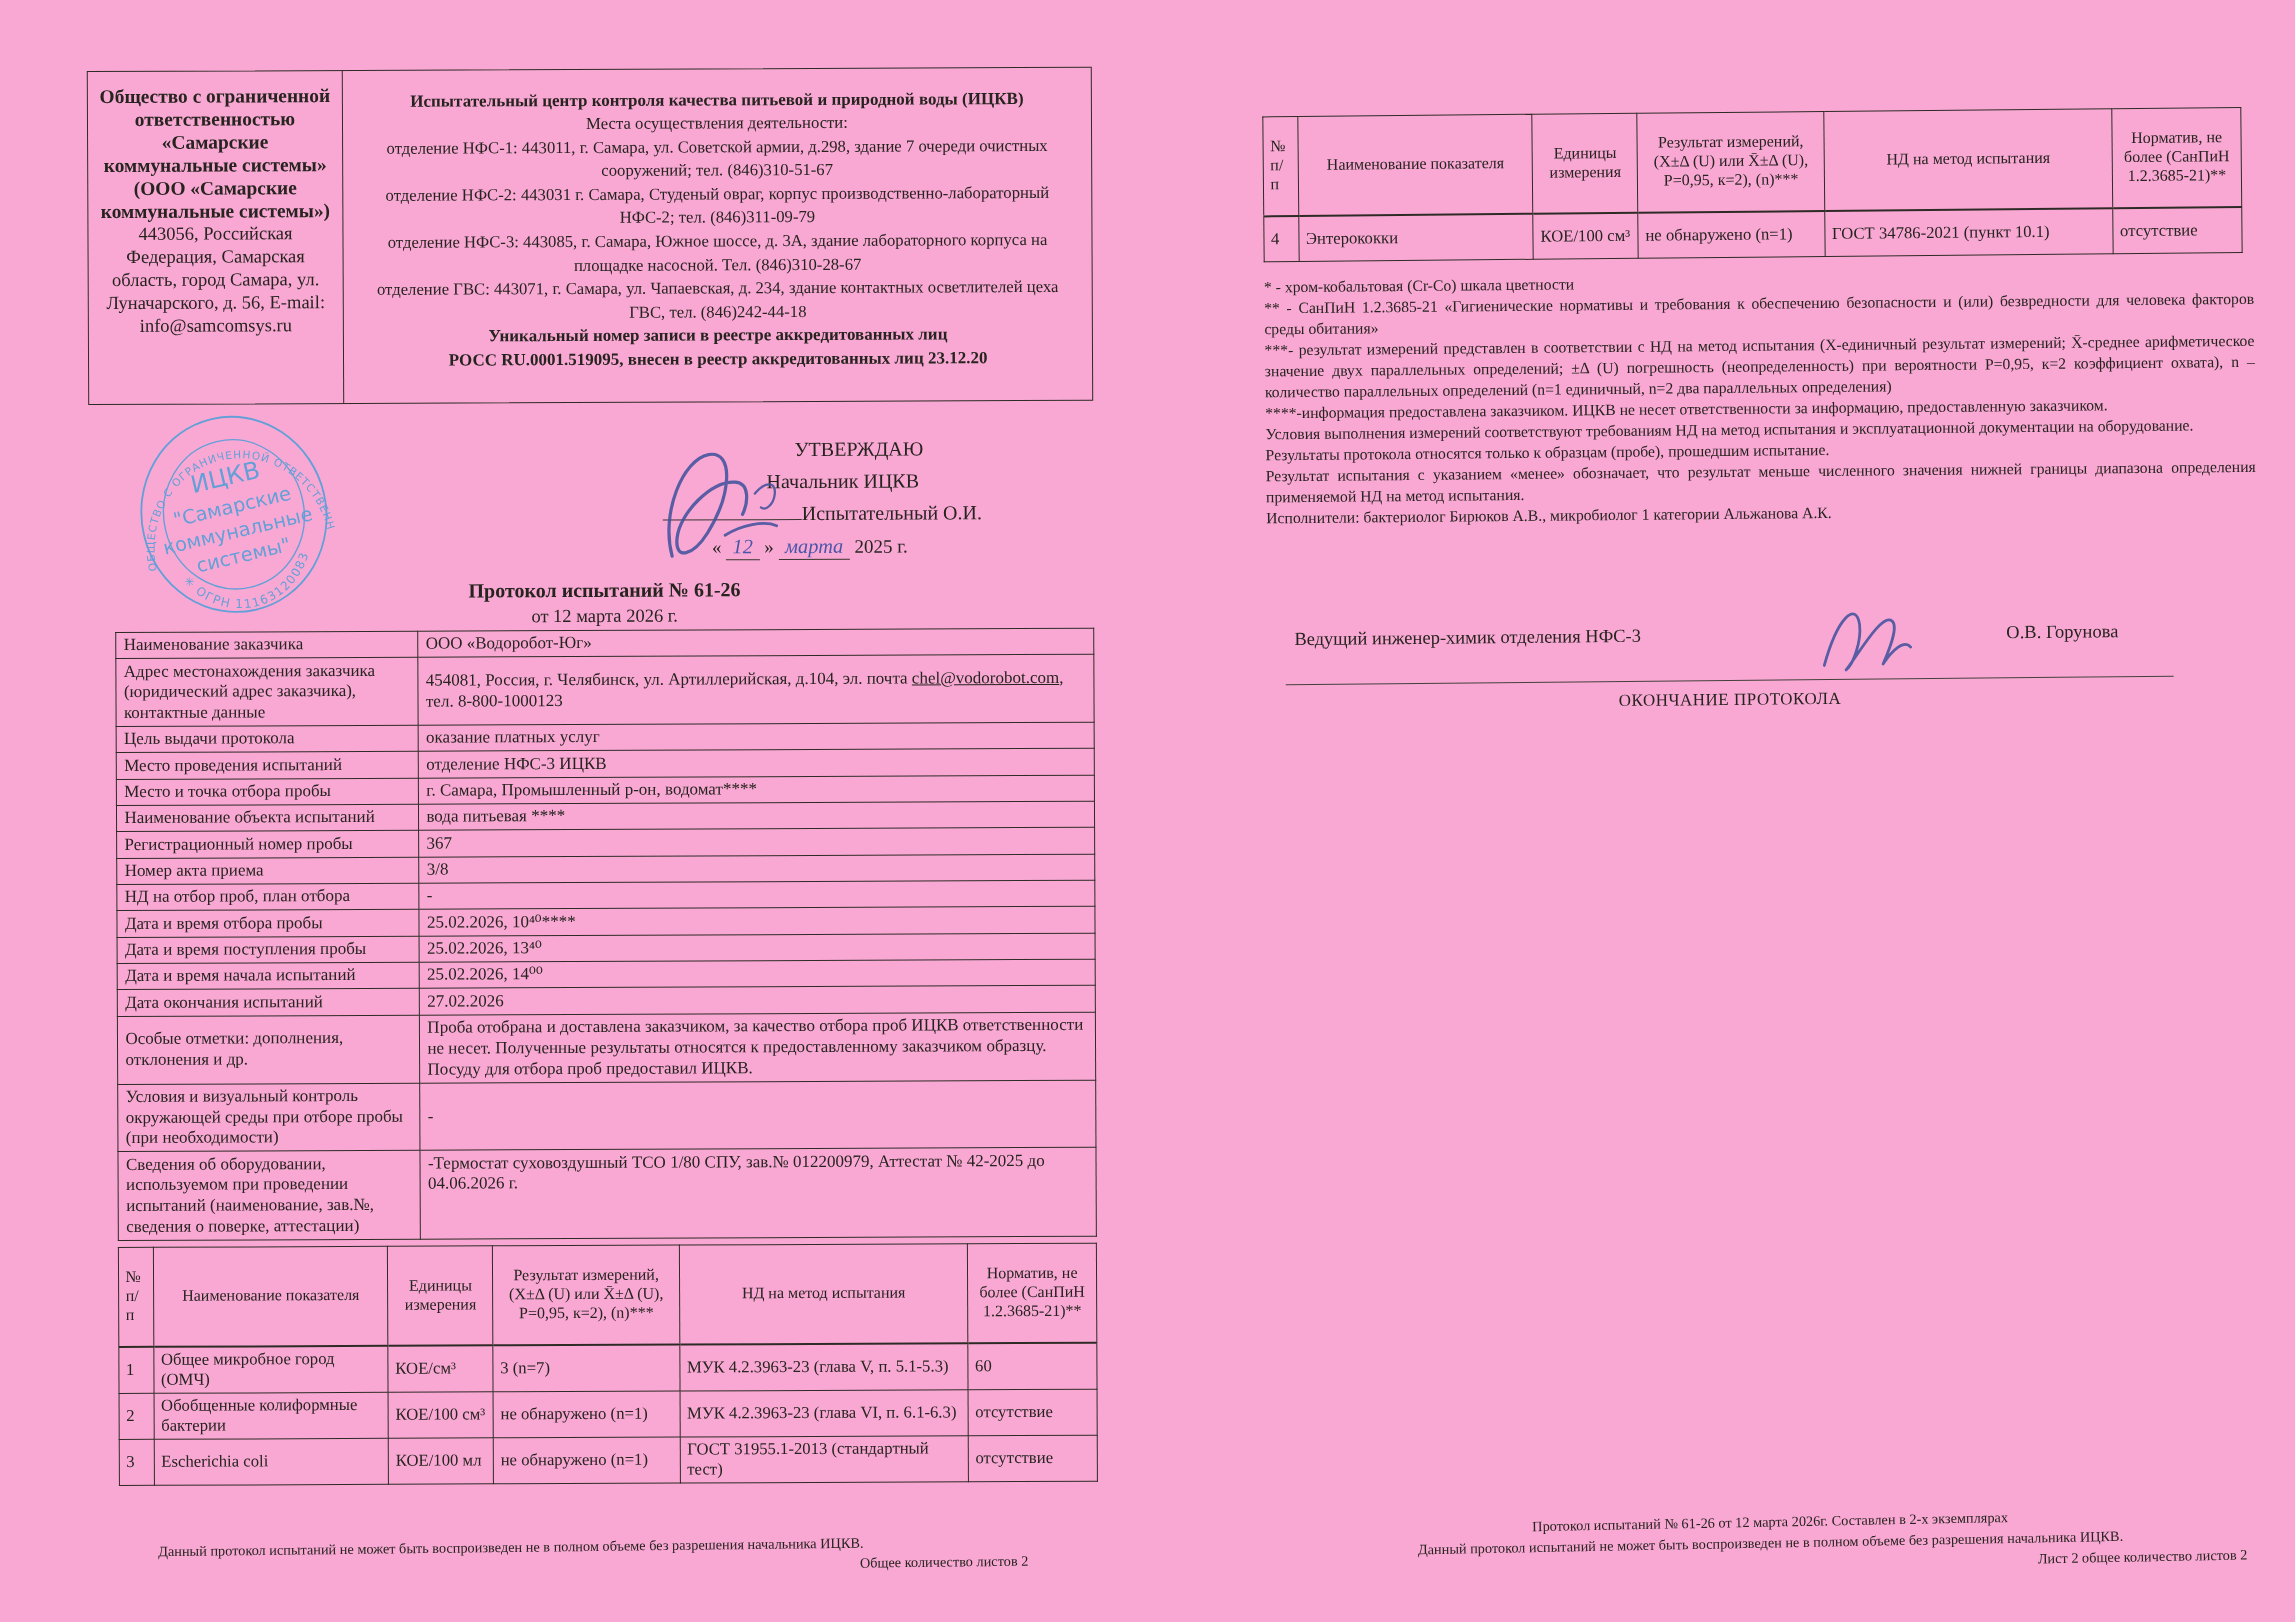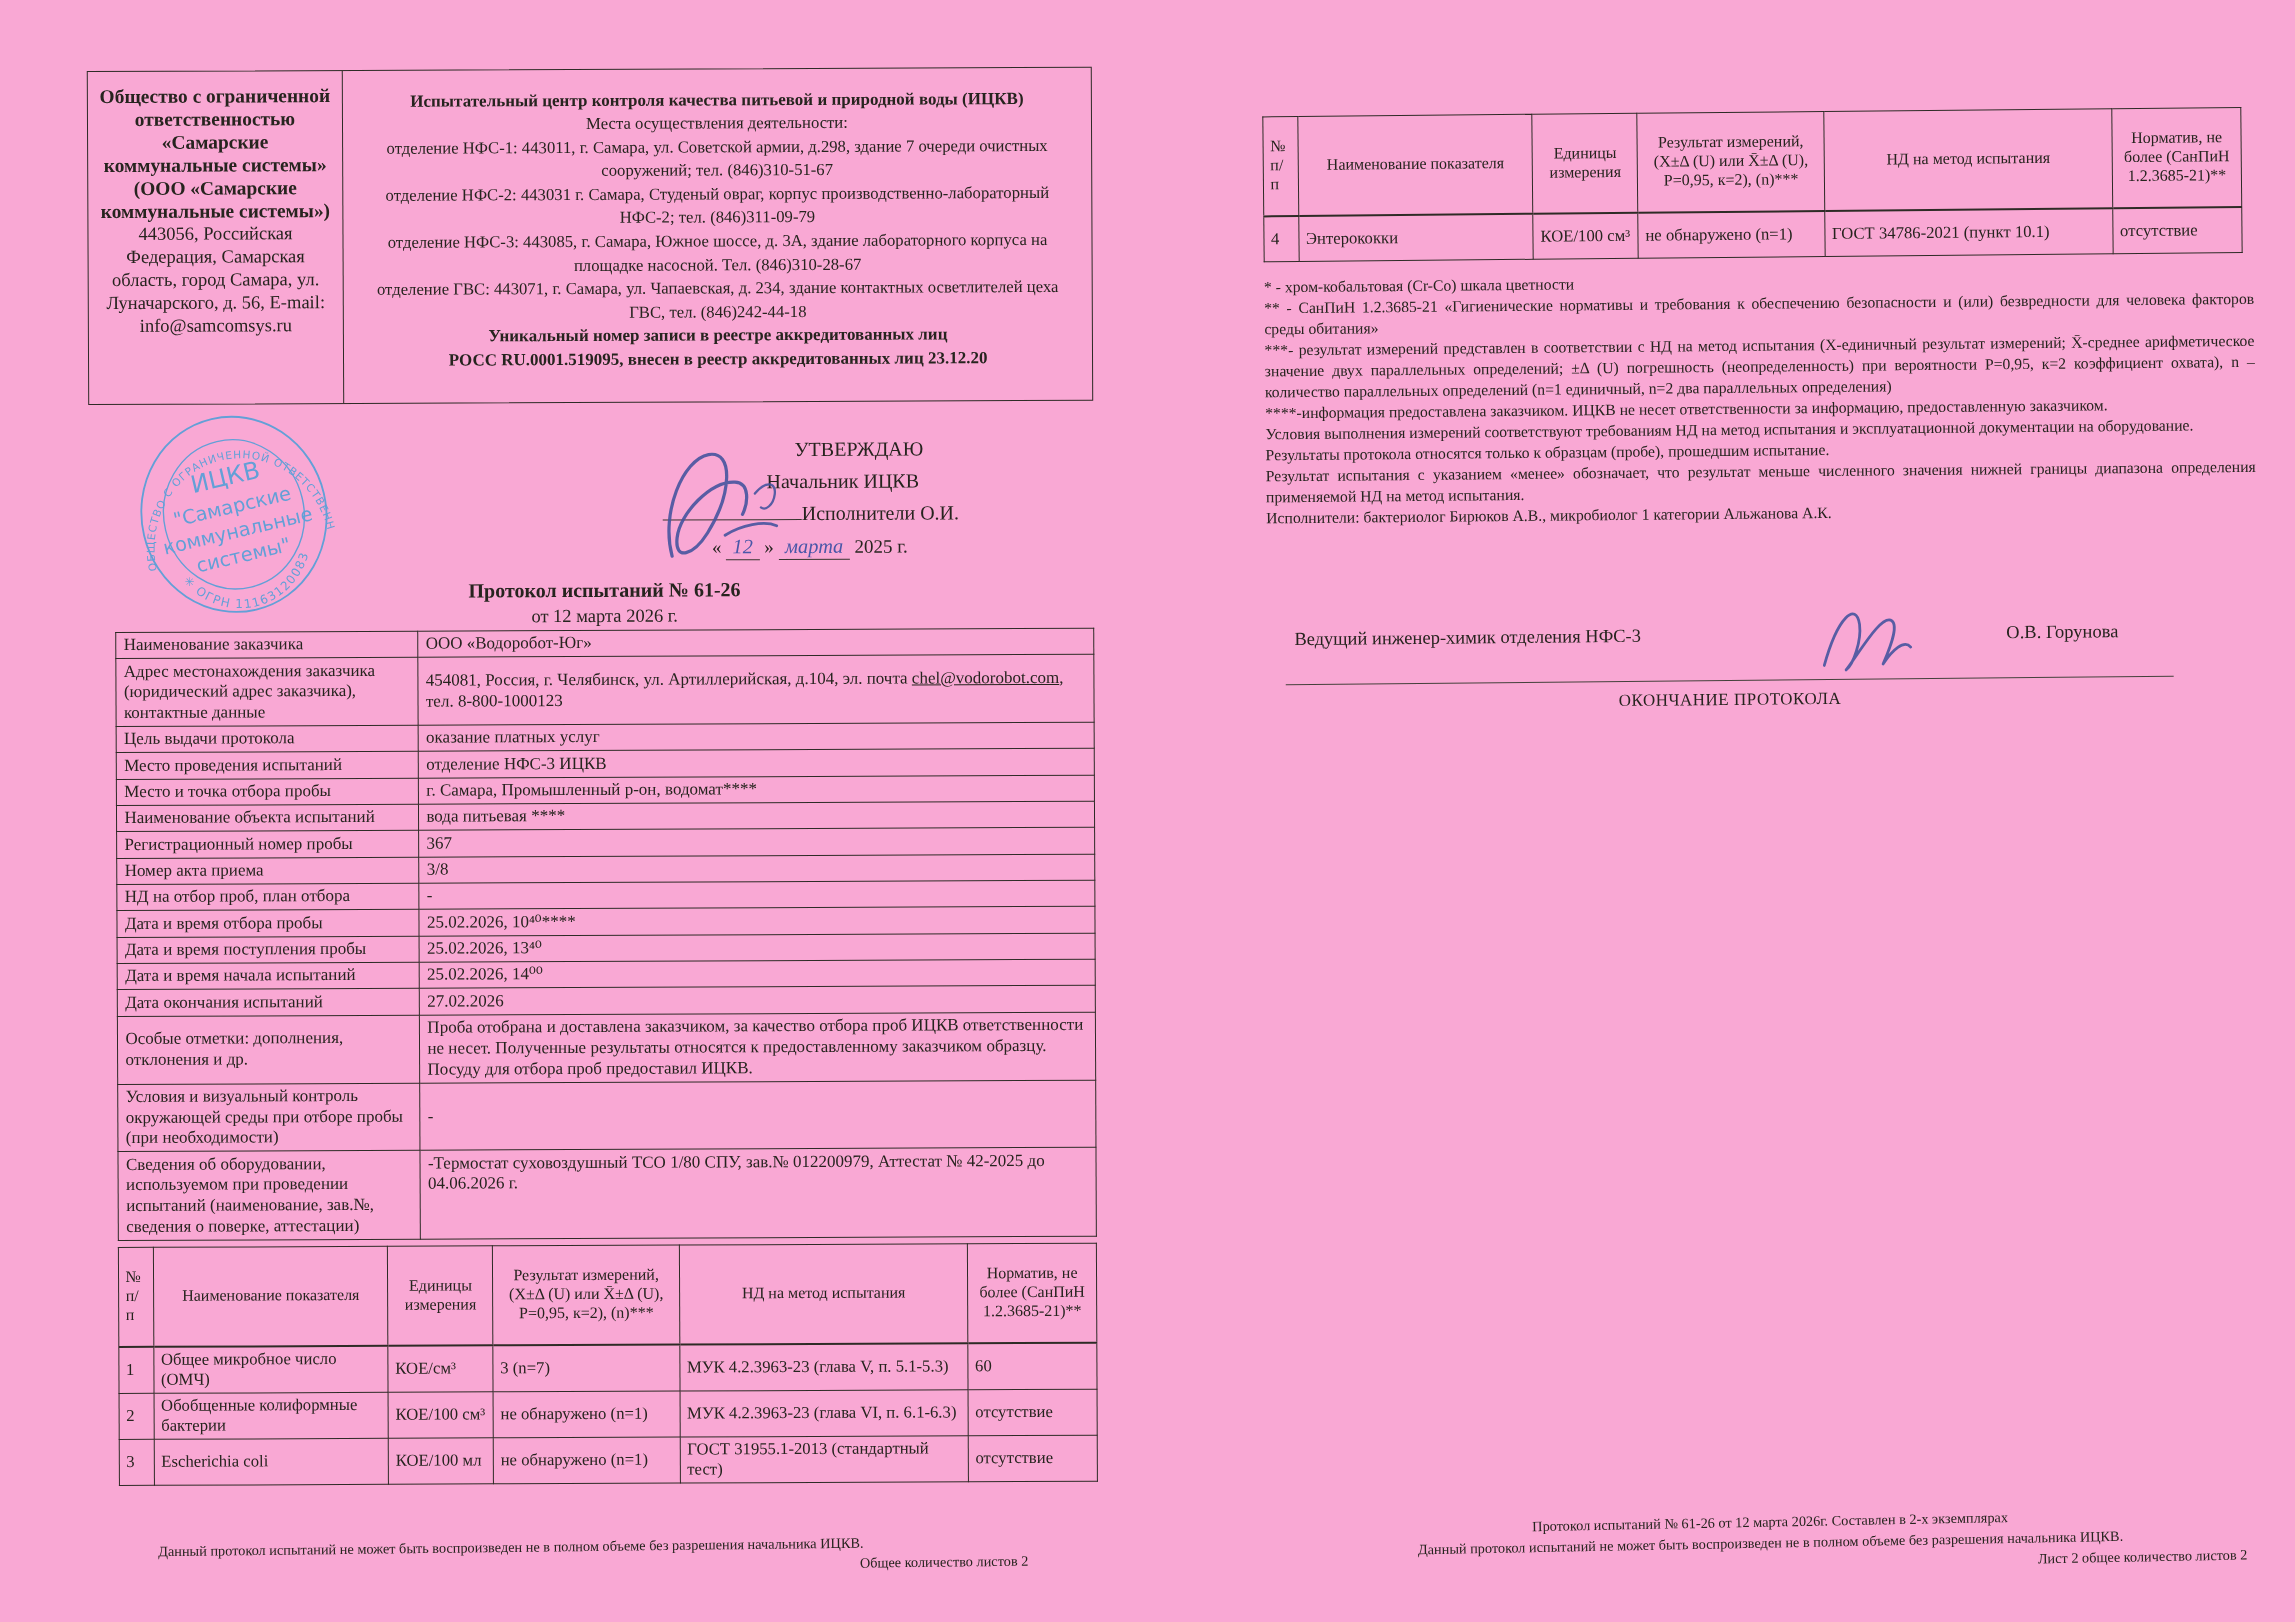--- a/index.html
+++ b/index.html
@@ -134,21 +134,21 @@
     <div class="approve">
       <div class="approve-sig">
         <svg width="157" height="143" viewBox="0 0 340 310">
           <path class="ink" stroke-width="7" d="M35,255 C10,160 60,45 115,35 C170,26 165,120 112,205 C82,252 40,268 46,215 C52,162 120,92 172,95 C205,97 200,140 188,165"></path>
           <path class="ink" stroke-width="6" d="M150,210 C185,188 235,178 262,190"></path>
           <path class="ink" stroke-width="5" d="M215,120 C235,95 262,92 258,122 C255,145 238,158 228,150"></path>
         </svg>
       </div>
       <div class="l1">УТВЕРЖДАЮ</div>
       <div class="l2">Начальник ИЦКВ</div>
-      <div class="l3"><span class="sig-space"></span><span>Исполнители О.И.</span></div>
+      <div class="l3"><span class="sig-space"></span><span>Испытательный О.И.</span></div>
       <div class="l4">
         <span>«</span>
         <span class="hand hand-u">12</span>
         <span>»</span>
         <span class="hand hand-u">марта</span>
         <span>2025 г.</span>
       </div>
     </div>
 
     <div class="title">
@@ -232,21 +232,21 @@
           <th class="c-name">Наименование показателя</th>
           <th class="c-unit">Единицы измерения</th>
           <th class="c-res">Результат измерений, (X±Δ (U) или X̄±Δ (U), Р=0,95, к=2), (n)***</th>
           <th class="c-meth">НД на метод испытания</th>
           <th class="c-norm">Норматив, не более (СанПиН 1.2.3685-21)**</th>
         </tr>
       </thead>
       <tbody>
         <tr>
           <td class="c-num">1</td>
-          <td class="c-name">Общее микробное число (ОМЧ)</td>
+          <td class="c-name">Общее микробное город (ОМЧ)</td>
           <td class="c-unit">КОЕ/см³</td>
           <td class="c-res">3 (n=7)</td>
           <td class="c-meth">МУК 4.2.3963-23 (глава V, п. 5.1-5.3)</td>
           <td class="c-norm">60</td>
         </tr>
         <tr>
           <td class="c-num">2</td>
           <td class="c-name">Обобщенные колиформные бактерии</td>
           <td class="c-unit">КОЕ/100 см³</td>
           <td class="c-res">не обнаружено (n=1)</td>

